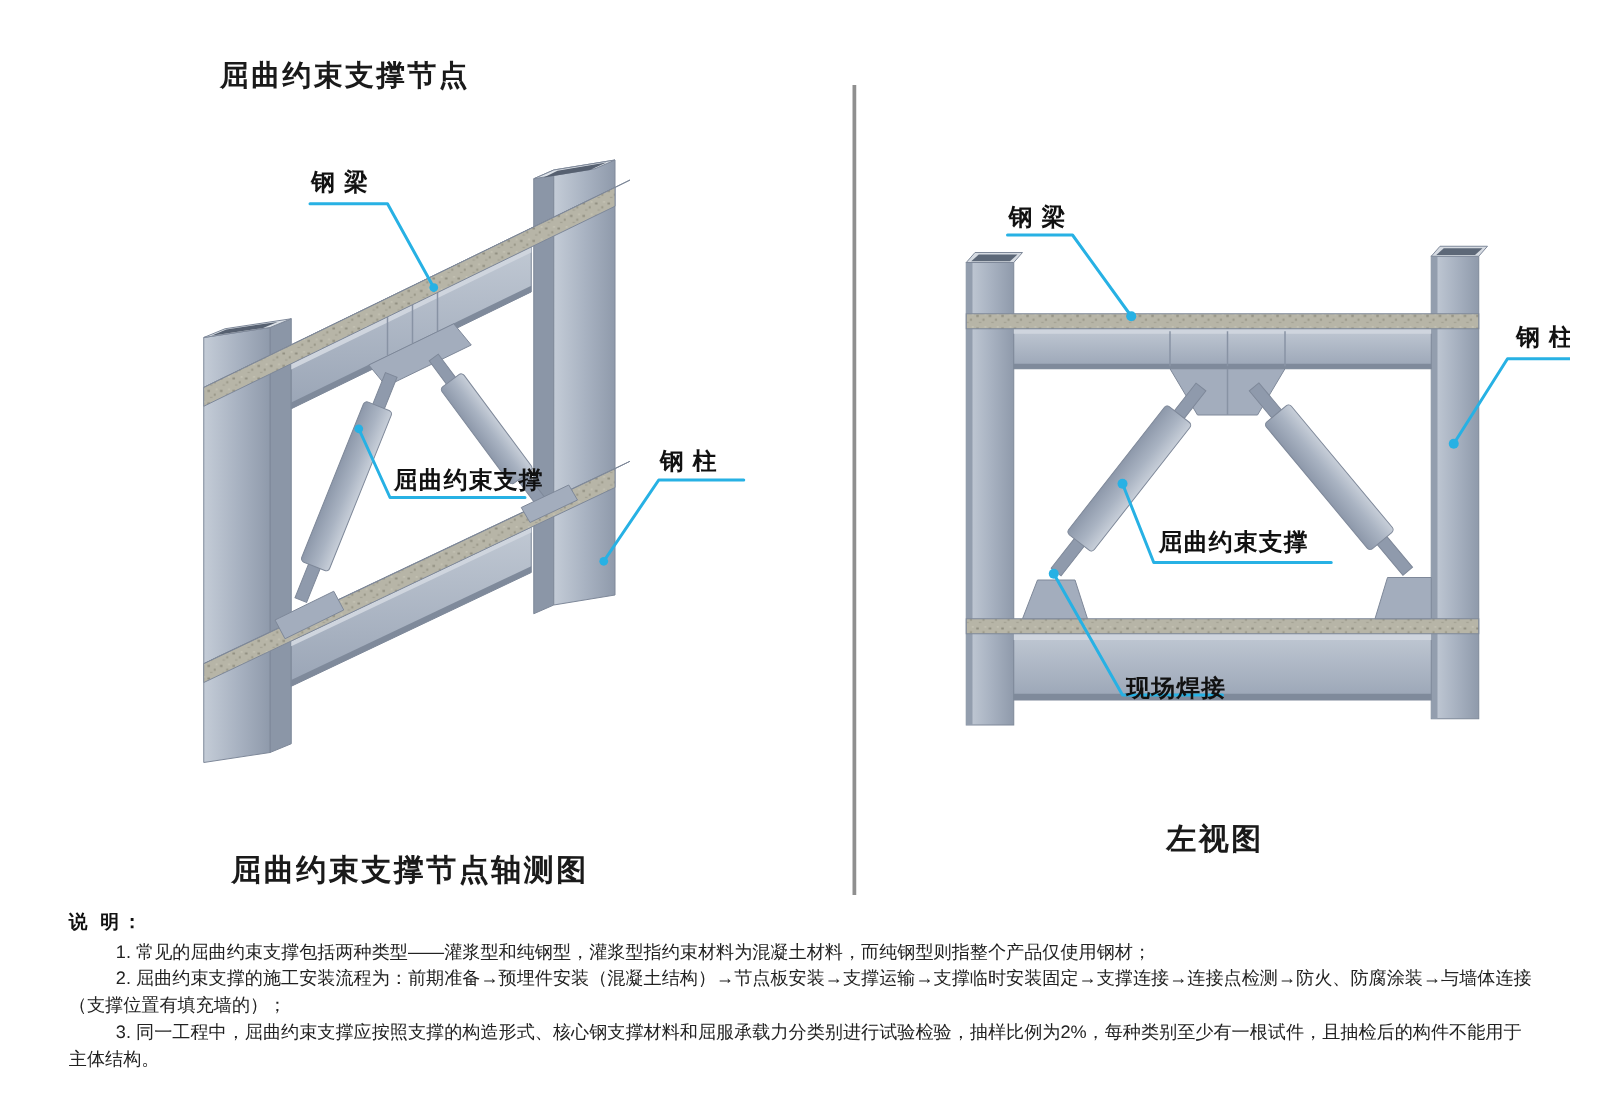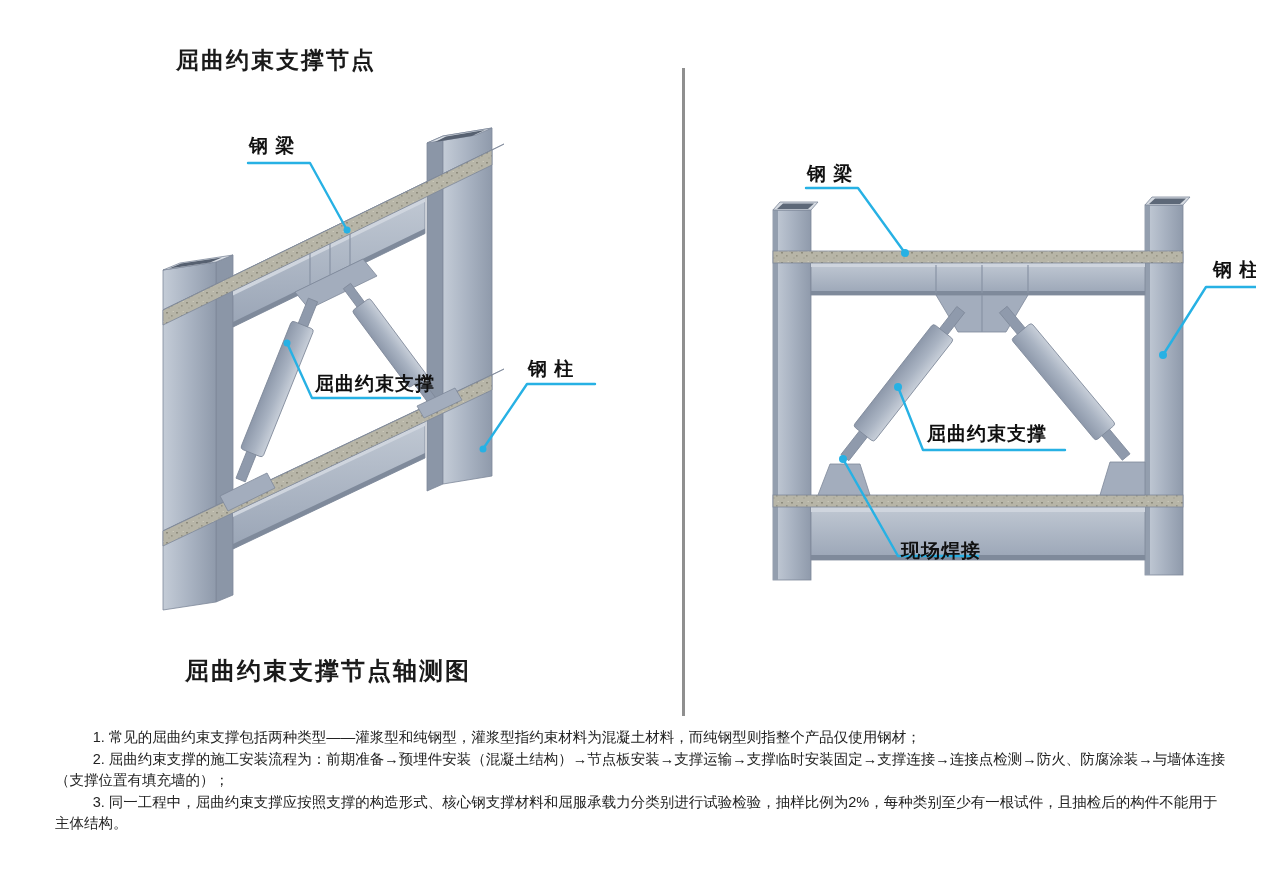--- a/index.html
+++ b/index.html
@@ -208,21 +208,23 @@
 
   <div class="abs dlabel" style="left:249px;top:133px;">钢 梁</div>
   <div class="abs dlabel" style="left:315px;top:371px;">屈曲约束支撑</div>
   <div class="abs dlabel" style="left:528px;top:356px;">钢 柱</div>
 
   <div class="abs dlabel" style="left:807px;top:161px;">钢 梁</div>
   <div class="abs dlabel" style="left:1213px;top:257px;">钢 柱</div>
   <div class="abs dlabel" style="left:927px;top:421px;">屈曲约束支撑</div>
   <div class="abs dlabel" style="left:901px;top:538px;">现场焊接</div>
 
-  <div class="abs caption" style="left:178px;top:655px;width:300px;">屈曲约束支撑节点轴测图</div>
+  <div class="abs caption" style="left:178px;top:680px;width:300px;">屈曲约束支撑节点轴测图</div>
+  <div class="abs caption" style="left:872px;top:655px;width:200px;">左视图</div>
 
   <div class="abs notes">
+    <h4>说 明：</h4>
     <p>1. 常见的屈曲约束支撑包括两种类型——灌浆型和纯钢型，灌浆型指约束材料为混凝土材料，而纯钢型则指整个产品仅使用钢材；</p>
     <p>2. 屈曲约束支撑的施工安装流程为：前期准备→预埋件安装（混凝土结构）→节点板安装→支撑运输→支撑临时安装固定→支撑连接→连接点检测→防火、防腐涂装→与墙体连接（支撑位置有填充墙的）；</p>
     <p>3. 同一工程中，屈曲约束支撑应按照支撑的构造形式、核心钢支撑材料和屈服承载力分类别进行试验检验，抽样比例为2%，每种类别至少有一根试件，且抽检后的构件不能用于主体结构。</p>
   </div>
 
 </div>
 
 </body></html>

